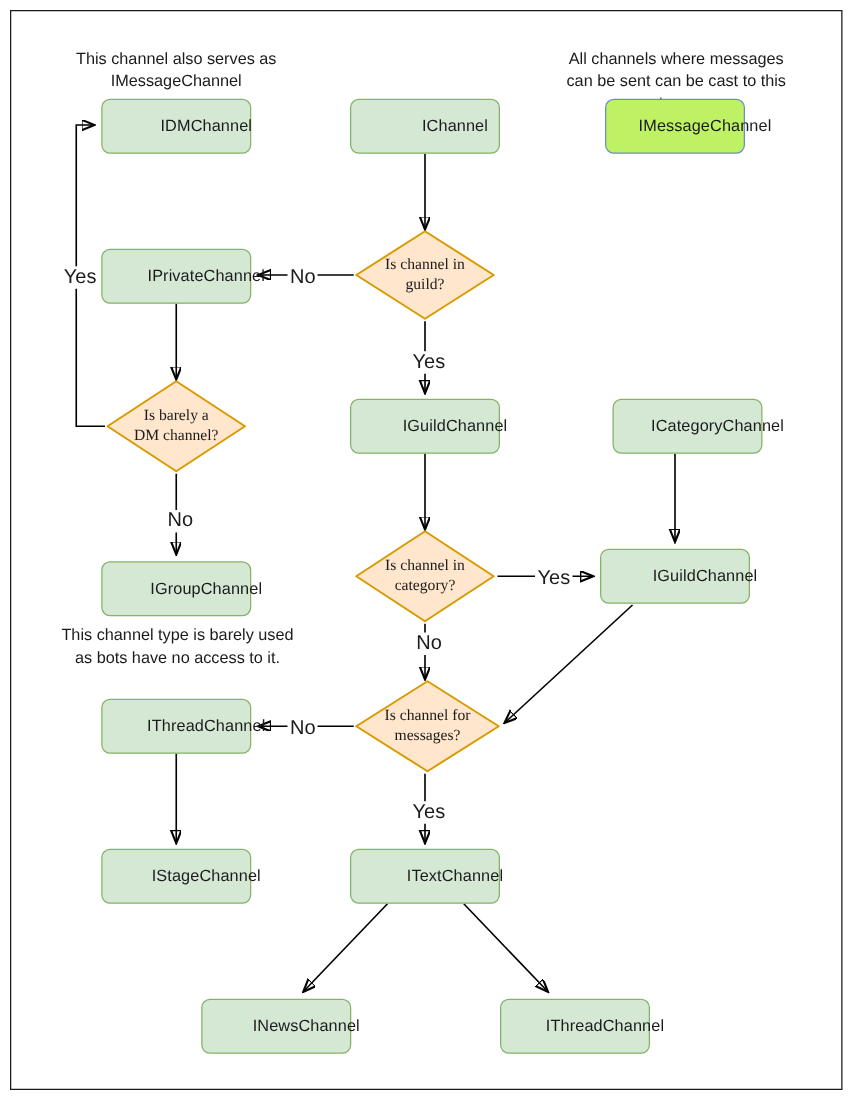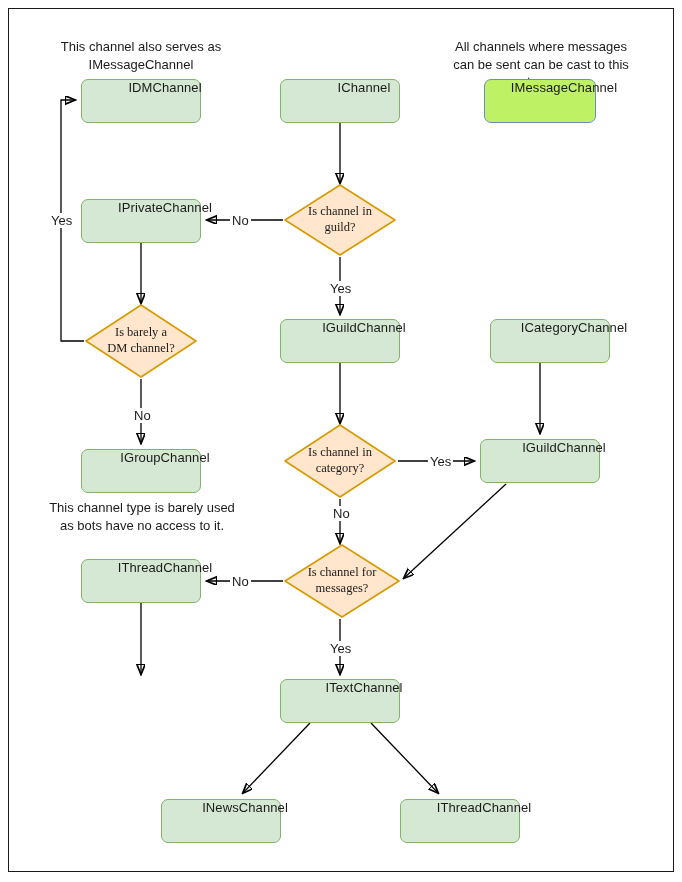--- a/index.html
+++ b/index.html
@@ -29,20 +29,21 @@
     left: 0;
     top: 0;
     width: 682px;
     height: 882px;
   }
   .node {
     position: absolute;
     box-sizing: border-box;
     border-radius: 7px;
     display: flex;
+    align-items: center;
     justify-content: center;
     text-align: center;
     font-size: 13px;
     line-height: 1.25;
     color: #1b1b1b;
     letter-spacing: 0.1px;
     user-select: none;
     padding-left: 48px;
   }
   .node.green {
@@ -78,21 +79,21 @@
   .note {
     position: absolute;
     text-align: center;
     font-size: 13px;
     line-height: 1.35;
     color: #1b1b1b;
     user-select: none;
   }
   .edge-label {
     position: absolute;
-    font-size: 13px;
+    font-size: 16px;
     color: #1b1b1b;
     background: #ffffff;
     padding: 0 2px;
     user-select: none;
     white-space: nowrap;
   }
   svg.edges {
     position: absolute;
     left: 0; top: 0;
     width: 682px;
@@ -203,20 +204,23 @@
   </div>
 
   <div class="node green" style="left:480px; top:439px; width:120px; height:44px;">
     <span>IGuildChannel</span>
   </div>
 
   <div class="node green" style="left:81px; top:559px; width:120px; height:44px;">
     <span>IThreadChannel</span>
   </div>
 
+  <div class="node green" style="left:81px; top:679px; width:120px; height:44px;">
+    <span>IStageChannel</span>
+  </div>
 
   <div class="node green" style="left:280px; top:679px; width:120px; height:44px;">
     <span>ITextChannel</span>
   </div>
 
   <div class="node green" style="left:161px; top:799px; width:120px; height:44px;">
     <span>INewsChannel</span>
   </div>
 
   <div class="node green" style="left:400px; top:799px; width:120px; height:44px;">

